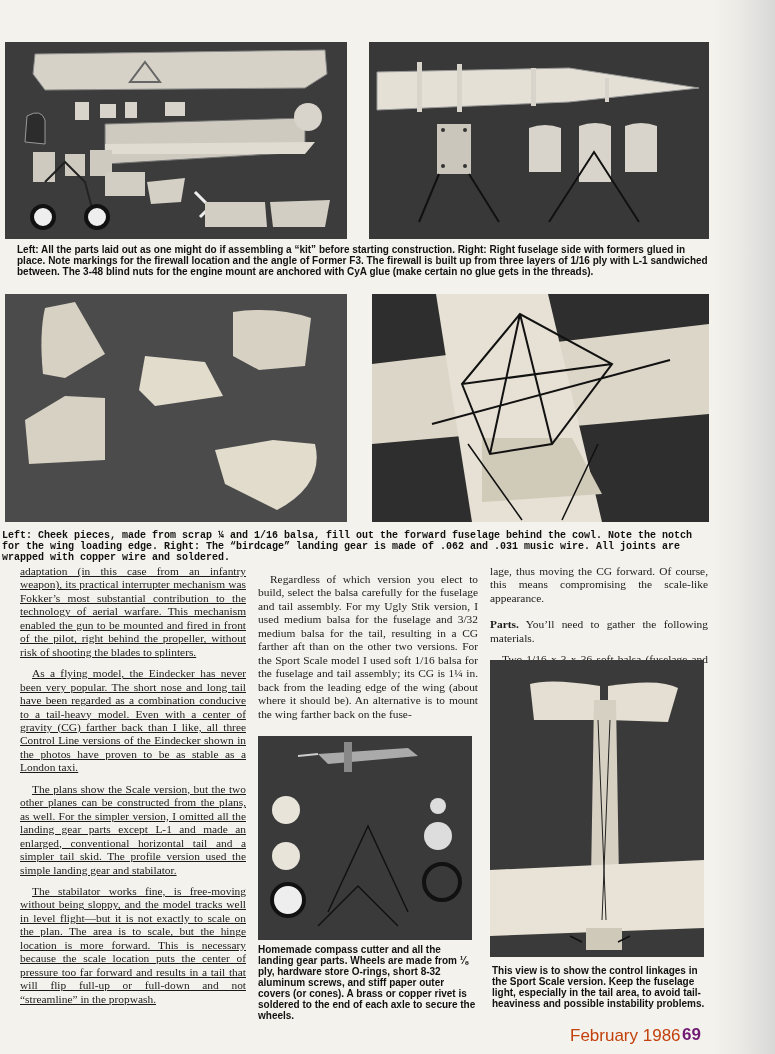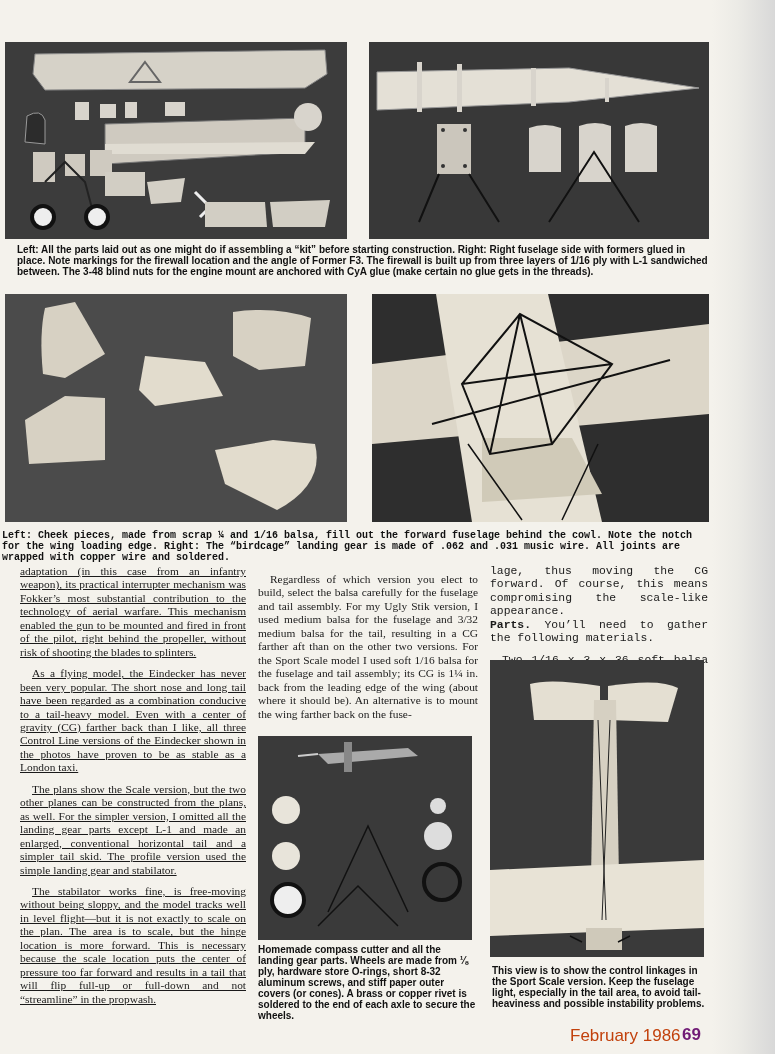--- a/index.html
+++ b/index.html
@@ -125,23 +125,23 @@
     <circle cx="180" cy="70" r="8" fill="#ddd"></circle>
     <circle cx="180" cy="100" r="14" fill="#ddd"></circle>
     <circle cx="184" cy="146" r="18" fill="none" stroke="#111" stroke-width="4"></circle>
     <path d="M70 176 L110 90 L150 176" stroke="#111" stroke-width="1.5" fill="none"></path>
     <path d="M60 190 L100 150 L140 190" stroke="#111" stroke-width="1.5" fill="none"></path>
   </svg>
 </div>
 
 <p class="caption" style="left:258px;top:944px;width:218px;">Homemade compass cutter and all the landing gear parts. Wheels are made from ⅛ ply, hardware store O-rings, short 8-32 aluminum screws, and stiff paper outer covers (or cones). A brass or copper rivet is soldered to the end of each axle to secure the wheels.</p>
 
-<div class="col" style="left:490px;top:565px;width:218px;font-family:Liberation Mono, monospace;">
+<div class="col" style="left:490px;top:565px;width:218px;">
   <p>lage, thus moving the CG forward. Of course, this means compromising the scale-like appearance.</p>
-  <p style="">
+  <p style="margin-top:13px;">
     <b>Parts.</b>
     <span>You’ll need to gather the following materials.</span>
   </p>
   <p class="indent">Two 1/16 x 3 x 36 soft balsa (fuselage and tail</p>
 </div>
 
 <div class="photo" style="left:490px;top:660px;width:214px;height:297px;background:#3c3c3c;">
   <svg width="214" height="297" viewBox="0 0 214 297">
     <rect width="214" height="297" fill="#3a3a3a"></rect>
     <path d="M40 24 Q60 18 110 26 L110 60 L44 60 Z" fill="#e4dfd2"></path>

